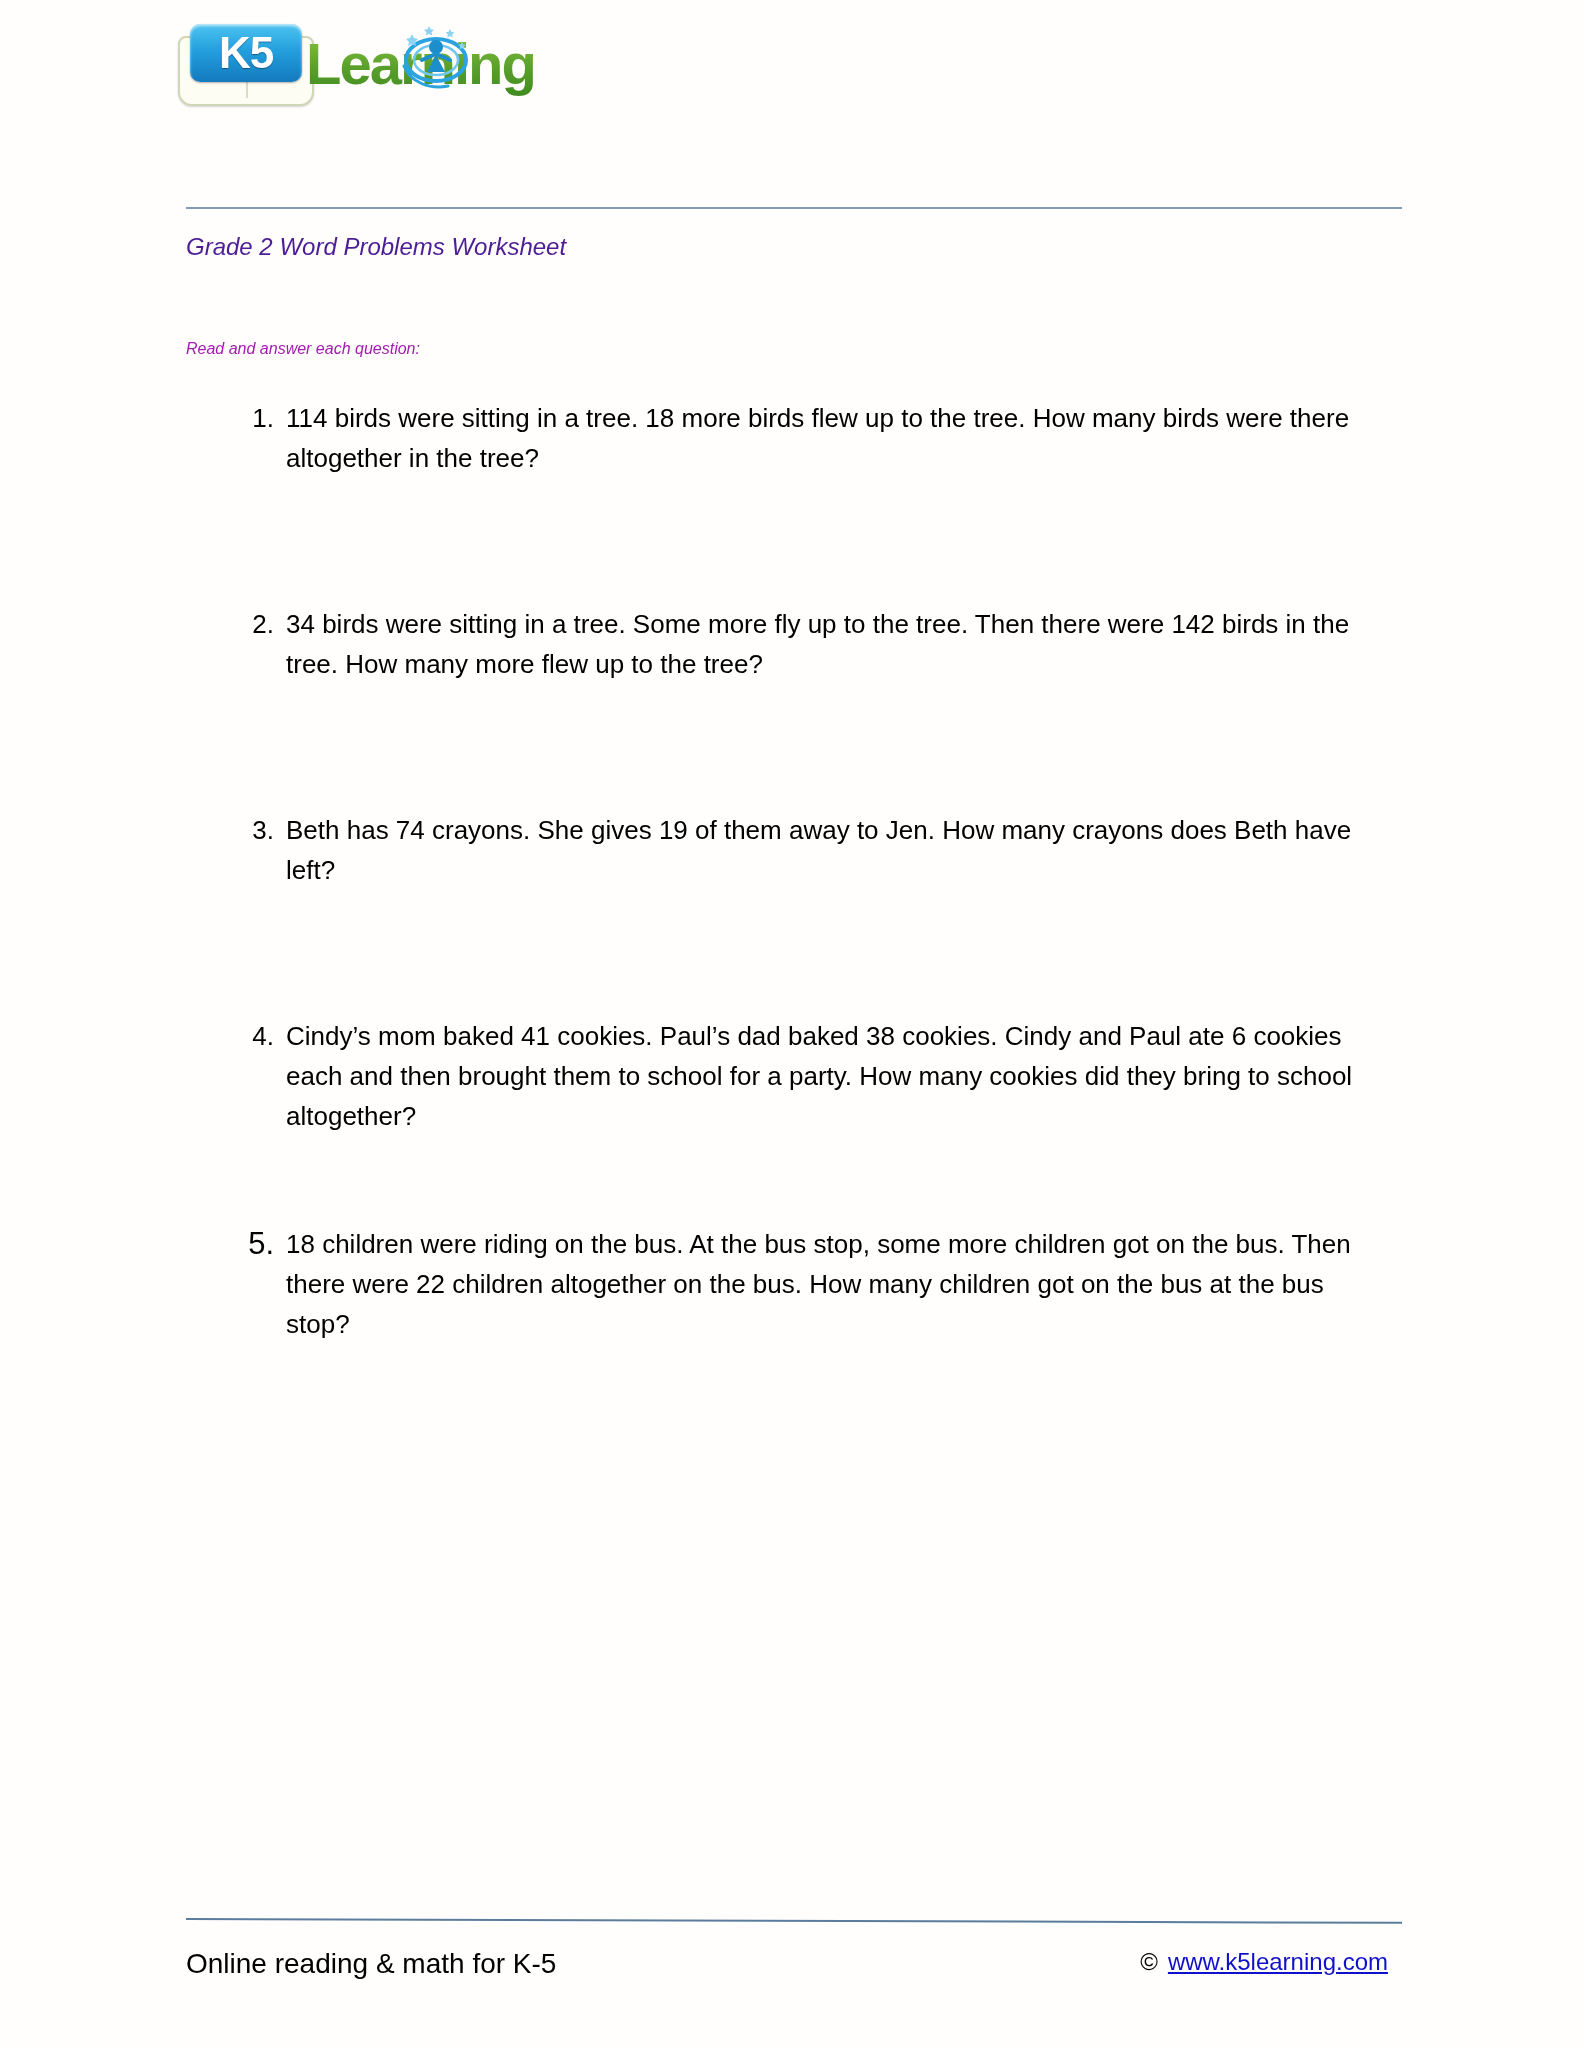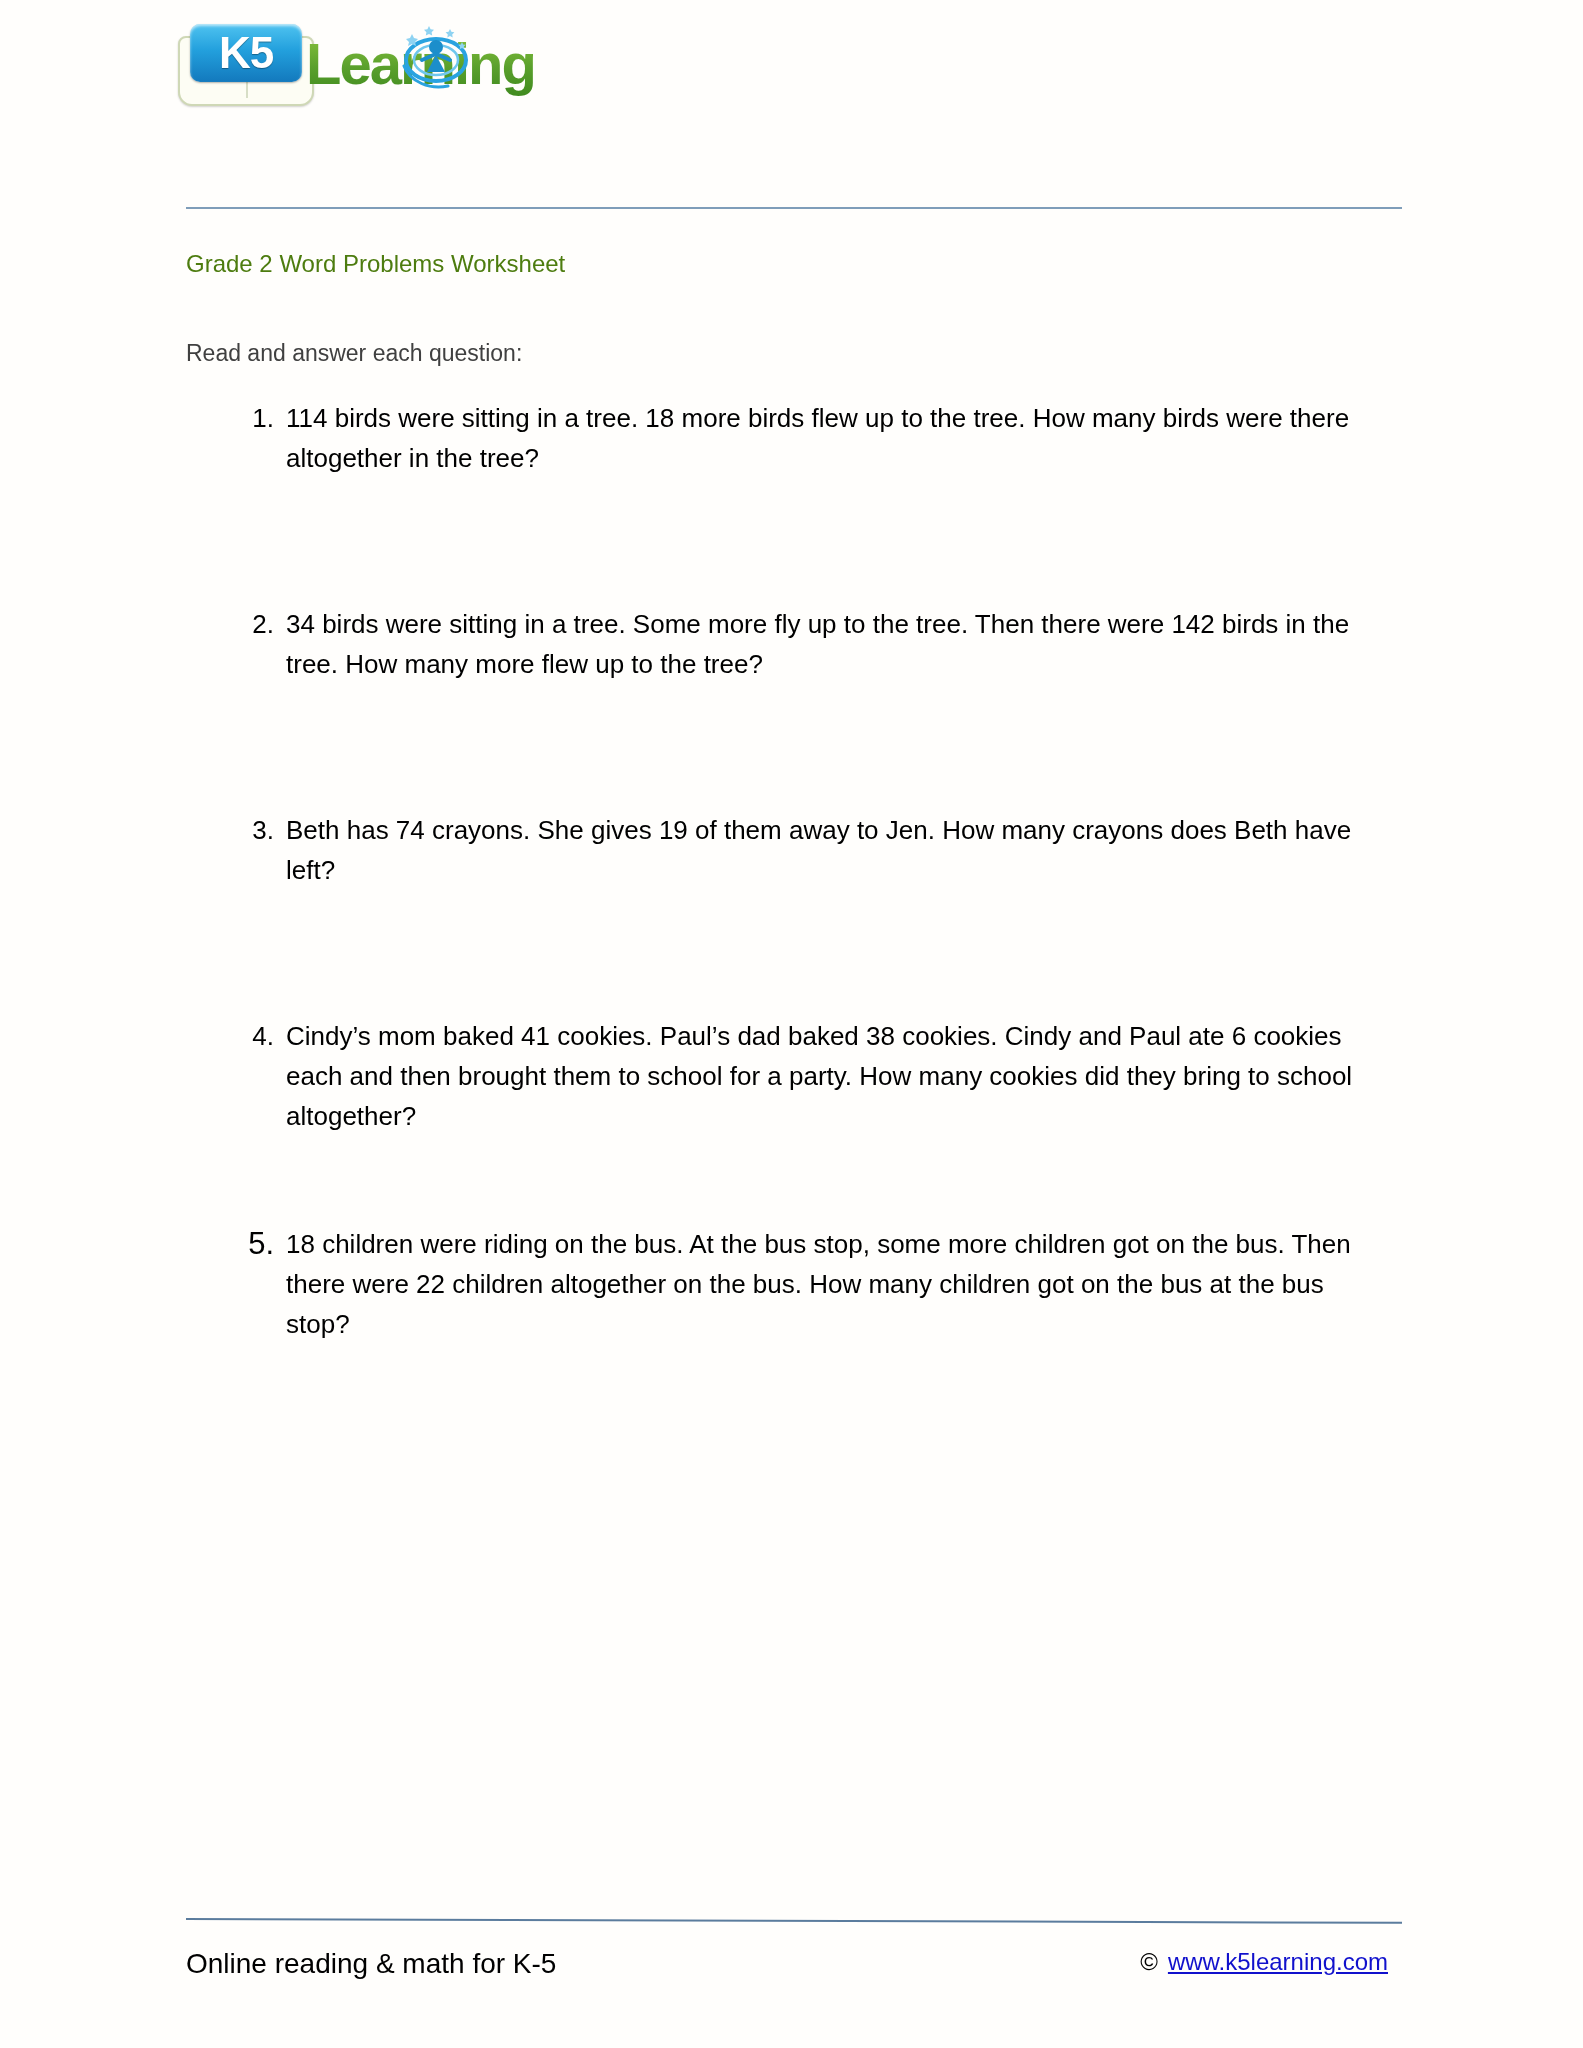--- a/index.html
+++ b/index.html
@@ -106,31 +106,33 @@
     position: absolute;
     left: 186px;
     top: 207px;
     width: 1216px;
     height: 2px;
     background: #7f9db9;
   }
   .subtitle {
     position: absolute;
     left: 186px;
-    top: 250px;
+    top: 233px;
     font-size: 24px;
-    color: #4d7c0f;
-    white-space: nowrap;
+    color: #4c1d95;
+    white-space: nowrap;
+    font-style: italic;
   }
   .instruction {
     position: absolute;
     left: 186px;
     top: 340px;
-    font-size: 23px;
-    color: #404040;
+    font-size: 16px;
+    font-style: italic;
+    color: #a21caf;
     white-space: nowrap;
   }
 
   
   .questions {
     position: absolute;
     left: 228px;
     top: 398px;
     width: 1180px;
   }

